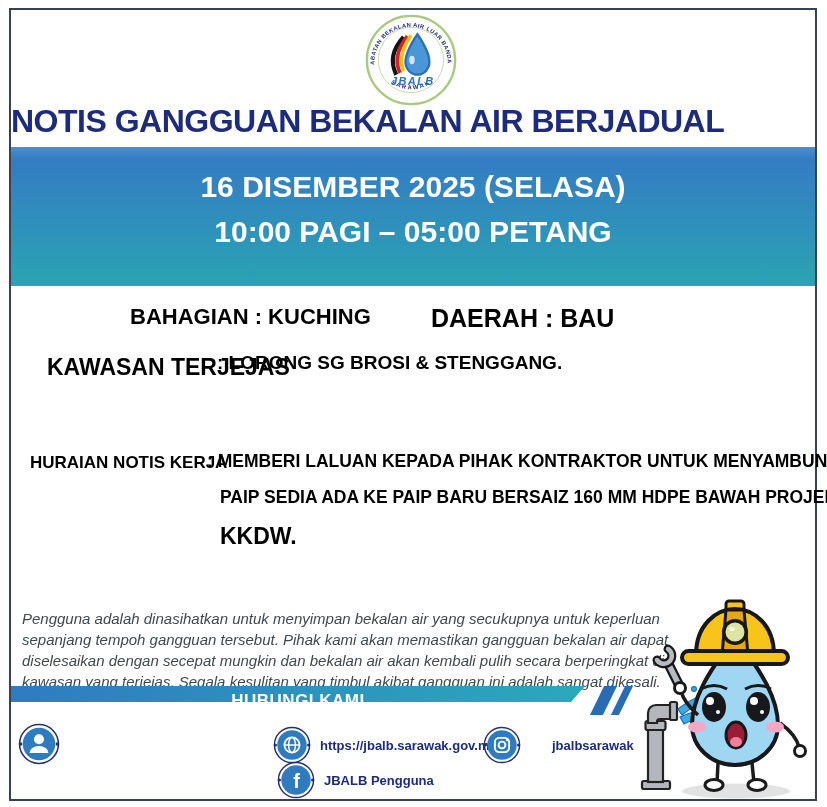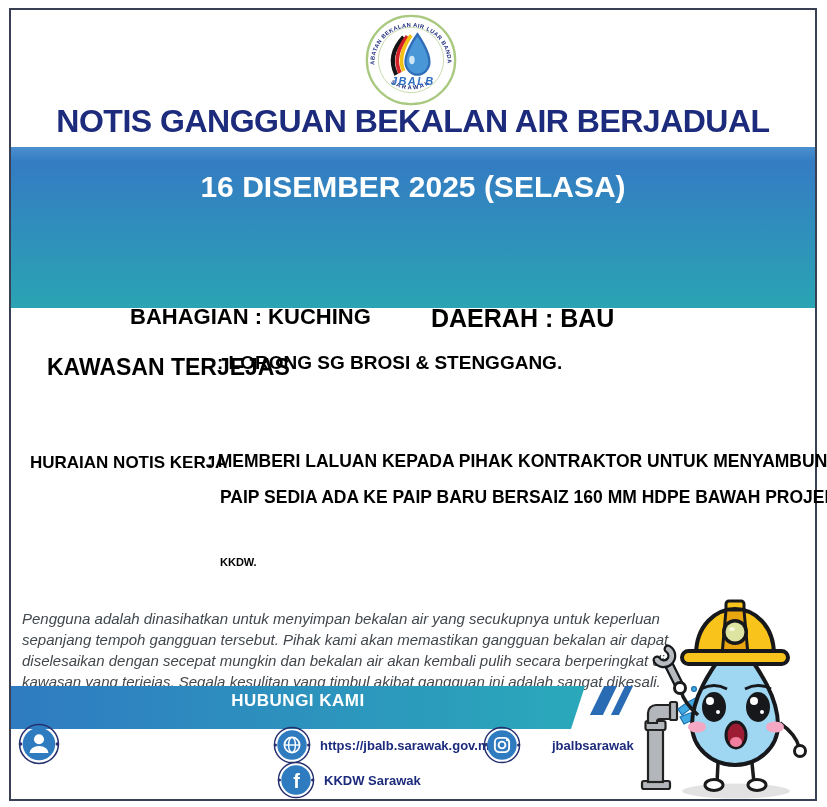--- a/index.html
+++ b/index.html
@@ -8,48 +8,48 @@
     font-family:"Liberation Sans",sans-serif;overflow:hidden;
   }
   .frame{
     position:absolute;left:9px;top:8px;width:804px;height:789px;
     border:2px solid #3a4053;background:#fff;
   }
   
   .logo{position:absolute;left:354px;top:4px;width:92px;height:92px;}
   
   .title{
-    position:absolute;top:93px;left:0;right:0;text-align:center;
+    position:absolute;top:93px;left:0;right:0;
     font-size:32px;font-weight:bold;color:#1d2b7d;letter-spacing:-0.5px;white-space:nowrap;
   }
   
   .banner{
-    position:absolute;top:137px;left:0;right:0;height:161px;color:#fff;text-align:center;
+    position:absolute;top:137px;left:0;right:0;height:139px;color:#fff;text-align:center;
     background:linear-gradient(180deg,#4b8fce 0%,#347cc3 9%,#2aa4b3 100%);
   }
   .banner .date{padding-top:23px;font-size:30px;font-weight:bold;letter-spacing:0;}
   .banner .time{padding-top:11px;font-size:30px;font-weight:bold;}
   
   .navy{color:#000000;font-weight:bold;}
   .bahagian{position:absolute;left:119px;top:294px;font-size:22px;}
   .daerah{position:absolute;left:420px;top:294px;font-size:25px;}
   .kawasan-label{position:absolute;left:36px;top:344px;font-size:23px;}
   .kawasan-value{position:absolute;left:206px;top:342px;font-size:19px;}
   .huraian-label{position:absolute;left:19px;top:443px;font-size:17px;}
   .huraian-l1{position:absolute;left:196px;top:441px;font-size:17.5px;white-space:nowrap;}
   .huraian-l2{position:absolute;left:209px;top:477px;font-size:17.5px;white-space:nowrap;}
-  .huraian-l3{position:absolute;left:209px;top:513px;font-size:11px;margin-top:33px;}
+  .huraian-l3{position:absolute;left:209px;top:513px;font-size:23px;}
   
   .advisory{
     position:absolute;left:11px;top:598px;width:648px;
     font-size:15px;font-style:italic;color:#41474c;line-height:21px;
   }
   
   .contact-banner{
-    position:absolute;left:0;top:676px;width:574px;height:43px;
+    position:absolute;left:0;top:676px;width:574px;height:16px;
     background:linear-gradient(90deg,#2f7bc1,#2aa9ba);
     clip-path:polygon(0 0,100% 0,calc(100% - 14px) 100%,0 100%);
     color:#fff;text-align:center;line-height:29px;font-weight:bold;
     font-size:17px;letter-spacing:.5px;
   }
   .slash{position:absolute;top:676px;height:29px;transform:skewX(-26deg);background:#2a6cb4;}
   .slash1{left:586px;width:13px;}
   .slash2{left:607px;width:8px;}
   
   .contact-item{position:absolute;display:flex;align-items:center;gap:9px;}
@@ -87,20 +87,21 @@
     </g>
     <path d="M57,22 C57,22 44,40 44,52 a13,14 0 0 0 26,0 C70,40 57,22 57,22 Z" fill="#4a97d8" stroke="#2f6db8" stroke-width="2.5"></path>
     <ellipse cx="51" cy="50" rx="3" ry="4.5" fill="#cfe6f7"></ellipse>
     <text x="52" y="77" text-anchor="middle" font-size="12" font-weight="bold" font-style="italic" fill="#2e6fc0" letter-spacing="1.5">JBALB</text>
   </svg>
 
   <div class="title">NOTIS GANGGUAN BEKALAN AIR BERJADUAL</div>
 
   <div class="banner">
     <div class="date">16 DISEMBER 2025 (SELASA)</div>
+    <div class="time">10:00 PAGI – 05:00 PETANG</div>
   </div>
 
   <div class="bahagian navy">BAHAGIAN : KUCHING</div>
   <div class="daerah navy">DAERAH : BAU</div>
 
   <div class="kawasan-label navy">KAWASAN TERJEJAS</div>
   <div class="kawasan-value navy">: LORONG SG BROSI &amp; STENGGANG.</div>
 
   <div class="huraian-label navy">HURAIAN NOTIS KERJA</div>
   <div class="huraian-l1 navy">: MEMBERI LALUAN KEPADA PIHAK KONTRAKTOR UNTUK MENYAMBUNG</div>
@@ -151,21 +152,21 @@
   </div>
 
   <div class="contact-item ci-fb">
     <svg class="cicon" width="38" height="38" viewBox="0 0 40 40">
       <circle cx="20" cy="20" r="18.5" fill="none" stroke="#27306e" stroke-width="1.5"></circle>
       <circle cx="2.5" cy="20" r="1.7" fill="#27306e"></circle>
         <circle cx="37.5" cy="20" r="1.7" fill="#27306e"></circle>
       <circle cx="20" cy="20" r="15.5" fill="#2e7bc0"></circle>
       <text x="20.5" y="28" text-anchor="middle" font-size="21" font-weight="bold" fill="#ffffff">f</text>
     </svg>
-    <div class="txt">KKDW Sarawak</div>
+    <div class="txt">JBALB Pengguna</div>
   </div>
 
   <svg class="mascot" viewBox="0 0 196 212">
     <ellipse cx="108" cy="198" rx="54" ry="7.5" fill="#e2e2e2"></ellipse>
 
     <g stroke="#222" stroke-width="2.2" fill="#b3b7bb">
       <rect x="14" y="188" width="28" height="8" rx="2"></rect>
       <rect x="20" y="134" width="15" height="55"></rect>
       <rect x="17.5" y="128" width="20" height="9" rx="2"></rect>
       <path d="M20,130 v-10 a8,8 0 0 1 8,-8 h16 v14 h-12 a3,3 0 0 0 -3,3 v1 z"></path>

